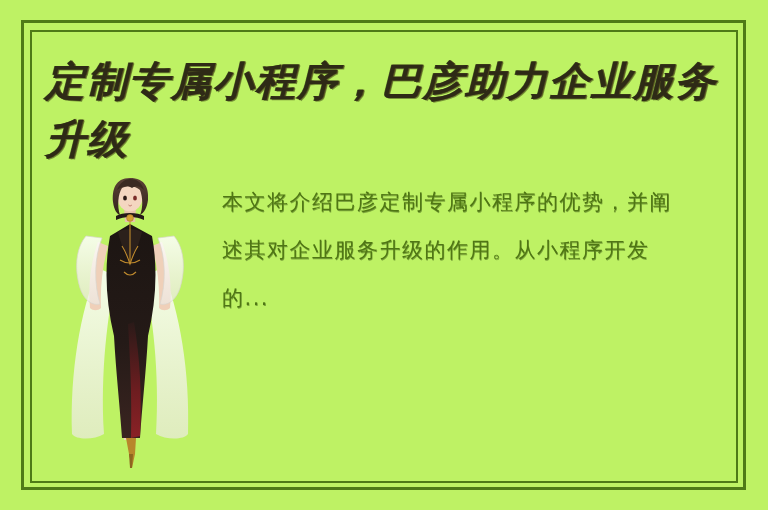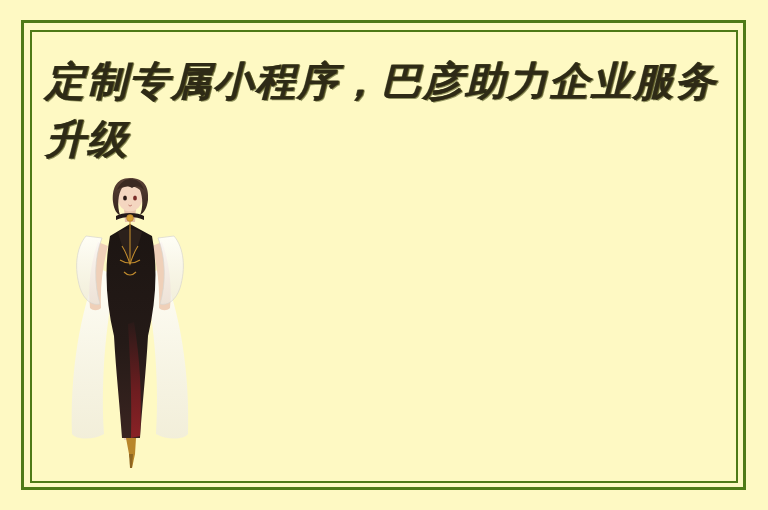--- a/index.html
+++ b/index.html
@@ -11,21 +11,21 @@
     width: 768px;
     height: 510px;
     overflow: hidden;
     font-family: "Liberation Sans", sans-serif;
   }
 
   #card {
     position: relative;
     width: 768px;
     height: 510px;
-    background: #fef9c3;
+    background: #bef264;
     overflow: hidden;
   }
 
   
   .frame-outer {
     position: absolute;
     left: 21px;
     top: 20px;
     width: 725px;
     height: 470px;
@@ -185,14 +185,15 @@
         <path d="M68.5 33 C69.6 34.2 70.8 34.2 71.8 33" stroke="#B4685E" stroke-width="0.9" fill="none"></path>
       </g>
 
       <g>
         <path d="M66 266 L76 266 L75 282 L72 296 L69 282 Z" fill="#B8862B"></path>
         <path d="M69 282 L73 282 L72 296 L70 296 Z" fill="#8E6520"></path>
       </g>
     </svg>
   </div>
 
+  <div class="excerpt">本文将介绍巴彦定制专属小程序的优势，并阐述其对企业服务升级的作用。从小程序开发的...</div>
 
 </div>
 
 </body></html>

